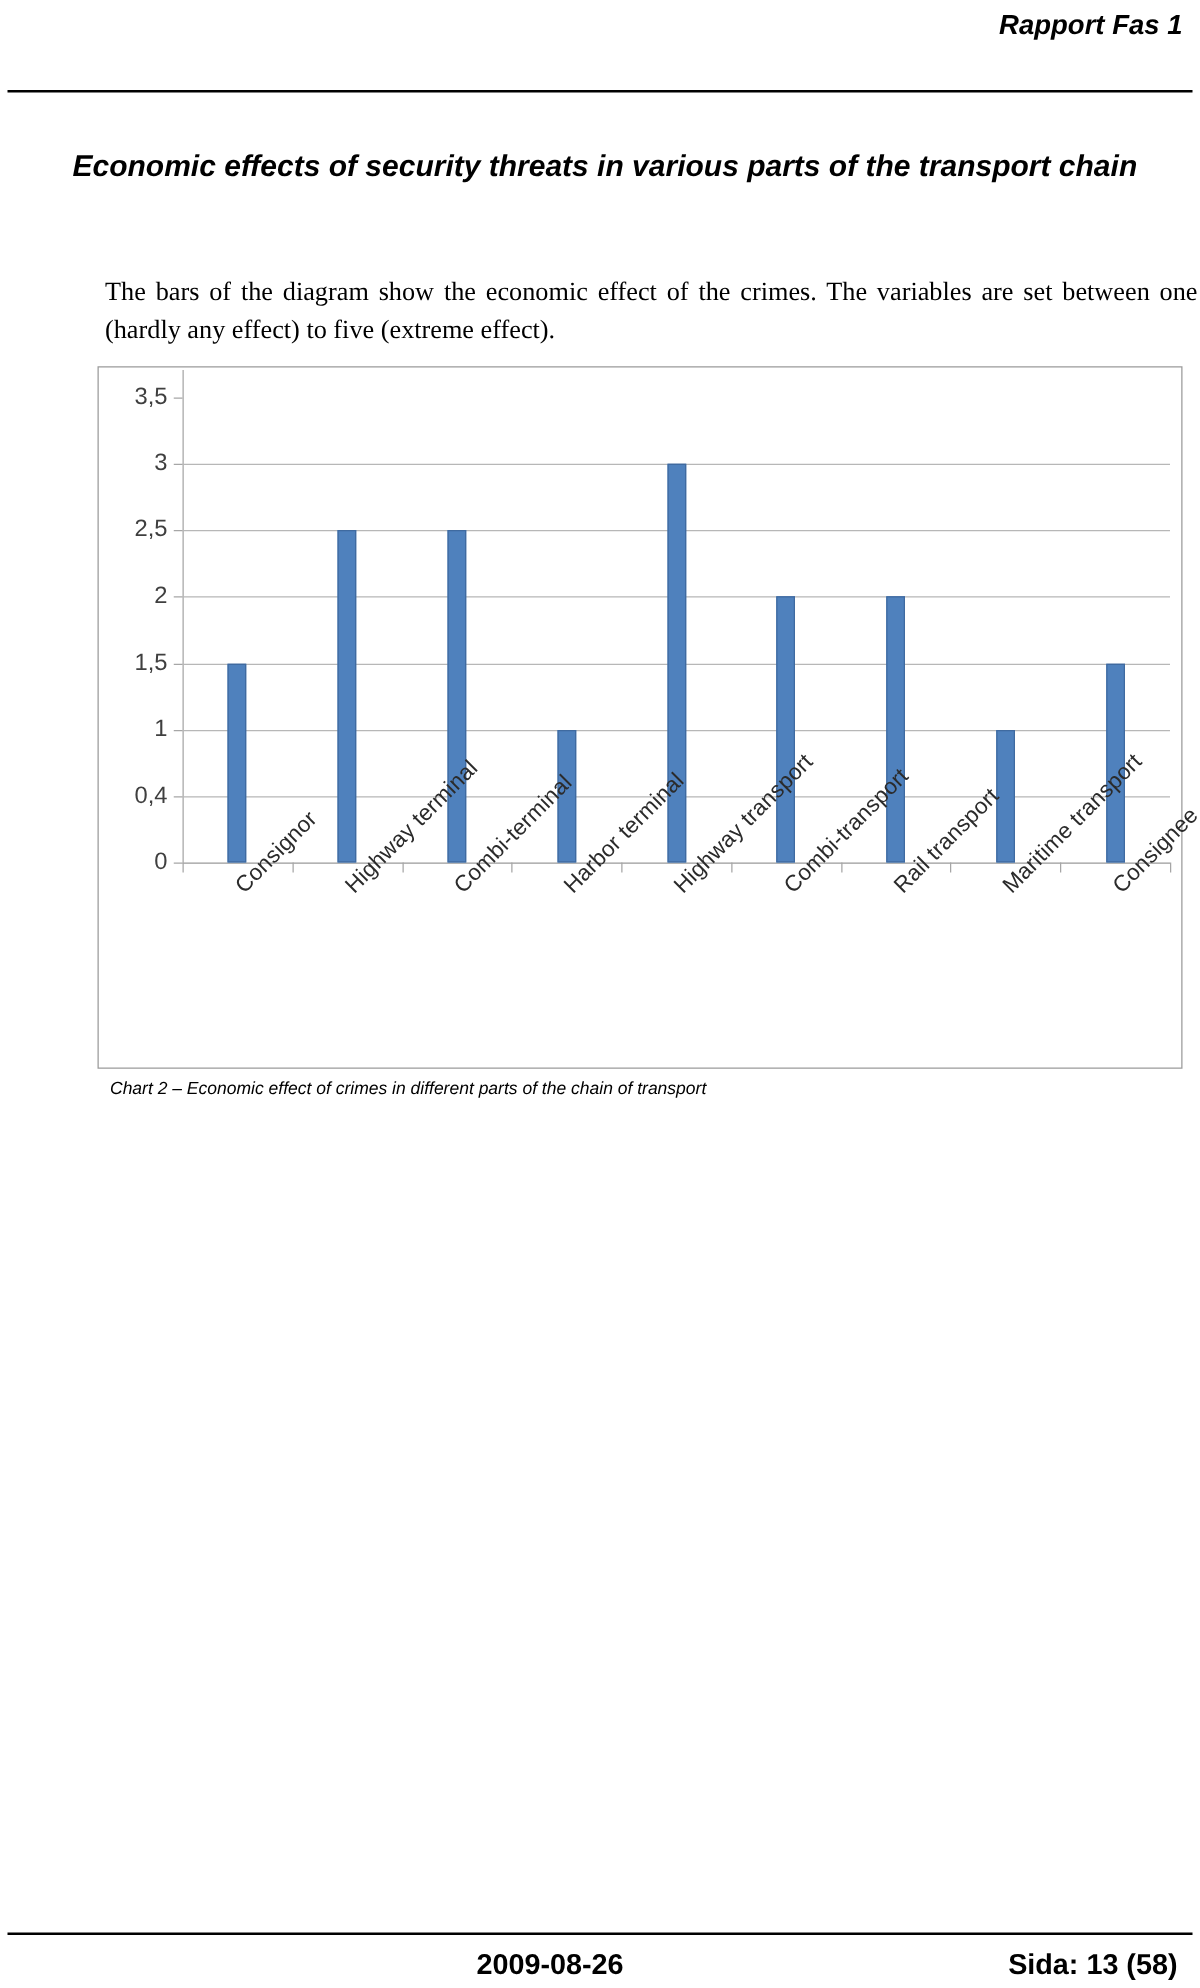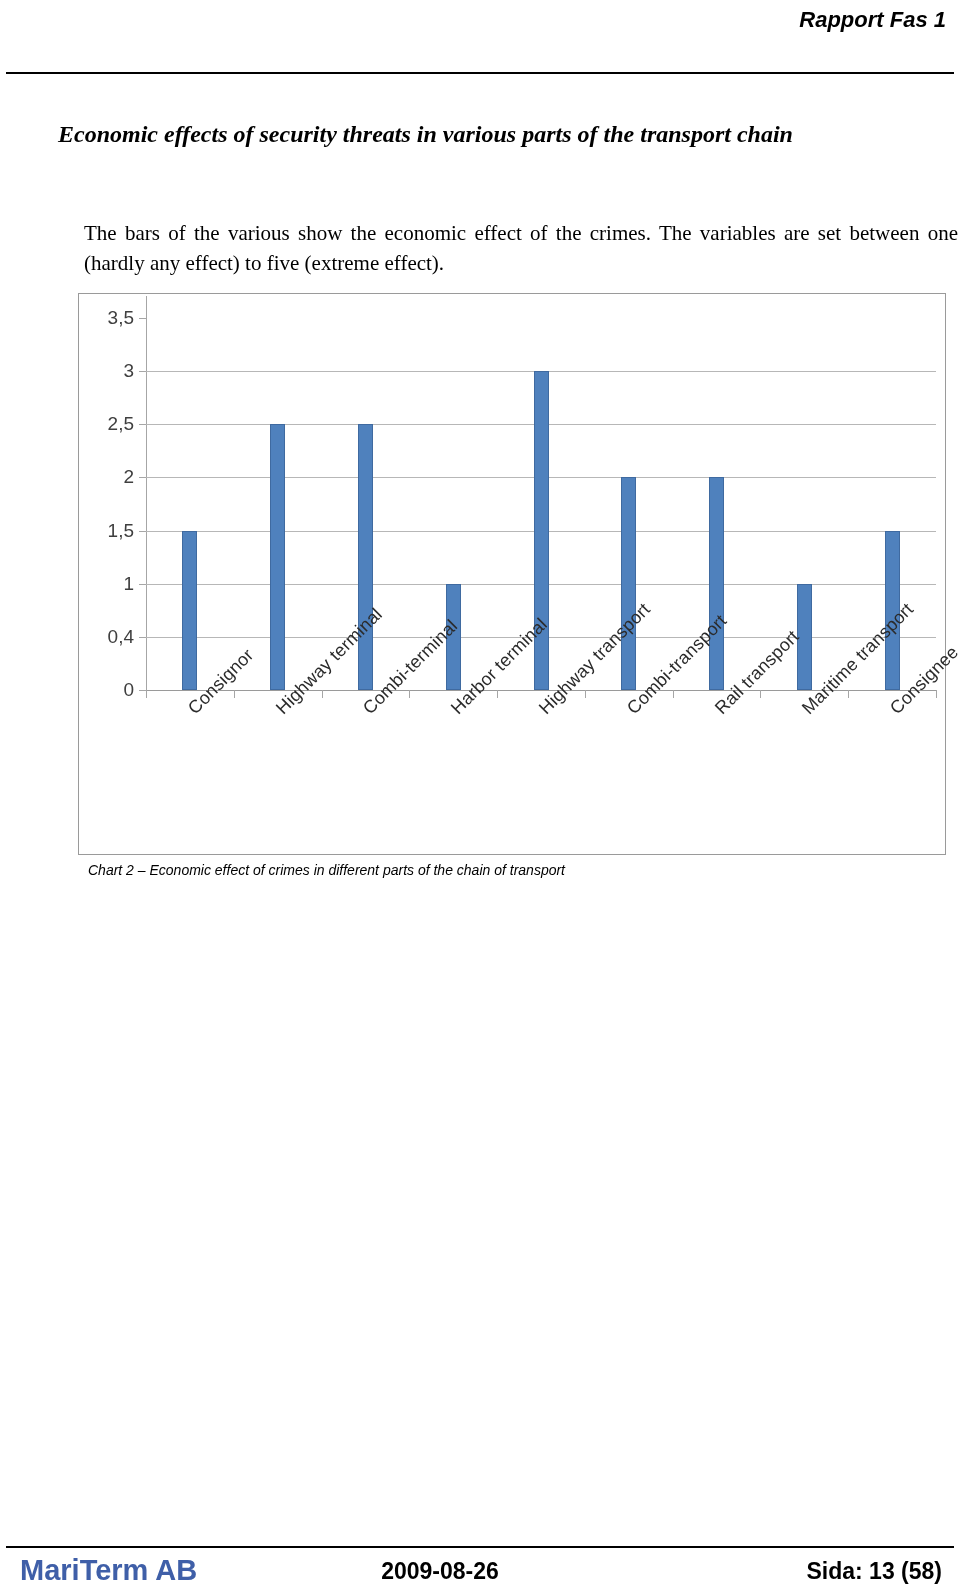--- a/index.html
+++ b/index.html
@@ -57,21 +57,21 @@
     height: 0;
     border-top: 2px solid #000;
   }
 
   
   #section-title {
     position: absolute;
     left: 58px;
     top: 118px;
     width: 888px;
-    font-family: Liberation Serif, serif;
+    font-family: Liberation Sans, sans-serif;
     font-weight: bold;
     font-style: italic;
     font-size: 24px;
     line-height: 32px;
     text-align: justify;
     text-align-last: left;
   }
 
   
   #intro-paragraph {
@@ -235,21 +235,21 @@
 </head>
 <body>
 
 <div id="page-header">
   <div class="hdr-right">Rapport Fas 1</div>
 </div>
 <div id="header-rule"></div>
 
 <div id="section-title">Economic effects of security threats in various parts of the transport chain</div>
 
-<div id="intro-paragraph">The bars of the various show the economic effect of the crimes. The variables are set between one (hardly any effect) to five (extreme effect).</div>
+<div id="intro-paragraph">The bars of the diagram show the economic effect of the crimes. The variables are set between one (hardly any effect) to five (extreme effect).</div>
 
 <div id="chart-figure">
   <div id="plot-area">
     <div class="y-axis-line"></div>
     <div id="gridlines">
         <div class="gridline axis-zero" style="top: 372px;"></div>
         <div class="y-tick" style="top: 372px;"></div>
         <div class="gridline" style="top: 318.857px;"></div>
         <div class="y-tick" style="top: 318.857px;"></div>
         <div class="gridline" style="top: 265.714px;"></div>
@@ -324,16 +324,15 @@
         <div class="x-label" style="left: 652.333px;">Maritime transport</div>
         <div class="x-label" style="left: 740.111px;">Consignee</div>
       </div>
   </div>
 </div>
 
 <div id="chart-caption">Chart 2 – Economic effect of crimes in different parts of the chain of transport</div>
 
 <div id="footer-rule"></div>
 <div id="page-footer">
-  <div class="ftr-left">MariTerm AB</div>
   <div class="ftr-center">2009-08-26</div>
   <div class="ftr-right">Sida: 13 (58)</div>
 </div>
 
 </body></html>

